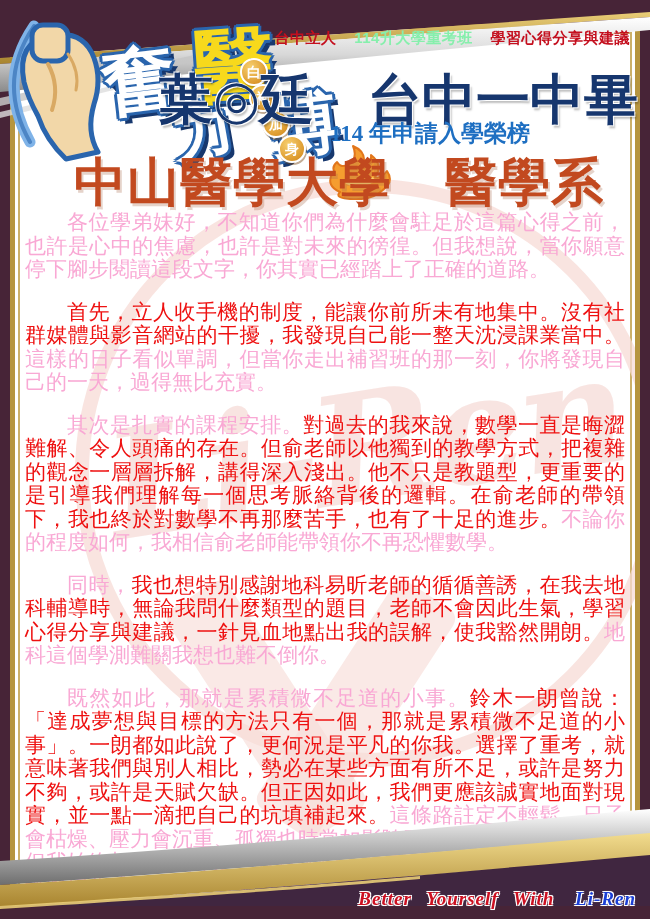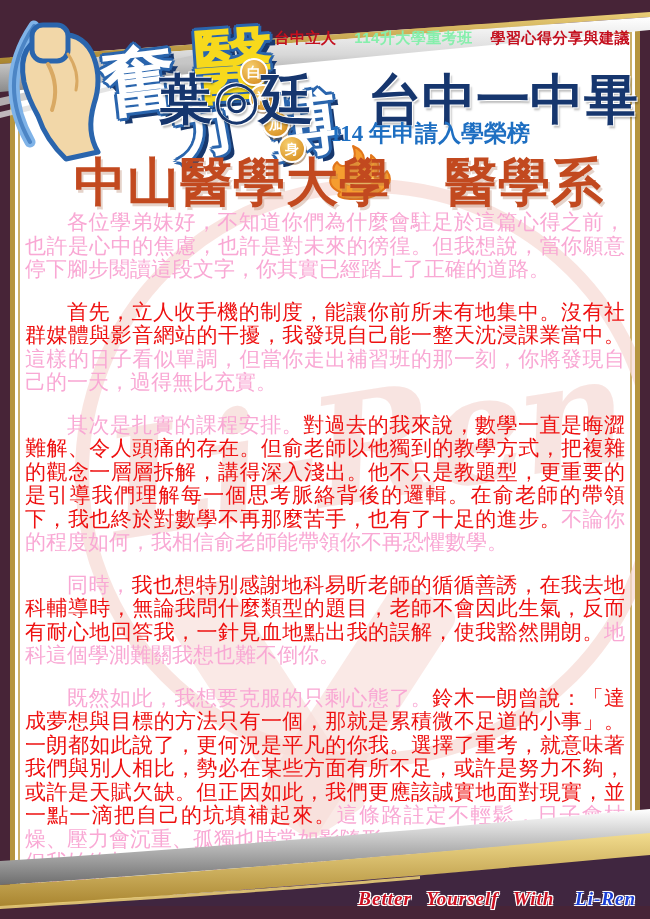--- a/index.html
+++ b/index.html
@@ -124,22 +124,22 @@
     <div class="wm-ring"></div>
     <div class="wm-rib1"></div>
     <div class="wm-rib2"></div>
     <div class="wm-script">Li-Ren</div>
   </div>
 
   <div class="body-text">
       <p class="para"><span class="seg black">各位學弟妹好，不知道你們為什麼會駐足於這篇心得之前，也許是心中的焦慮，也許是對未來的徬徨。但我想說，當你願意停下腳步閱讀這段文字，你其實已經踏上了正確的道路。</span></p>
       <p class="para"><span class="seg red">首先，立人收手機的制度，能讓你前所未有地集中。沒有社群媒體與影音網站的干擾，我發現自己能一整天沈浸課業當中。</span><span class="seg black">這樣的日子看似單調，但當你走出補習班的那一刻，你將發現自己的一天，過得無比充實。</span></p>
       <p class="para"><span class="seg black">其次是扎實的課程安排。</span><span class="seg red">對過去的我來說，數學一直是晦澀難解、令人頭痛的存在。但俞老師以他獨到的教學方式，把複雜的觀念一層層拆解，講得深入淺出。他不只是教題型，更重要的是引導我們理解每一個思考脈絡背後的邏輯。在俞老師的帶領下，我也終於對數學不再那麼苦手，也有了十足的進步。</span><span class="seg black">不論你的程度如何，我相信俞老師能帶領你不再恐懼數學。</span></p>
-      <p class="para"><span class="seg black">同時，</span><span class="seg red">我也想特別感謝地科易昕老師的循循善誘，在我去地科輔導時，無論我問什麼類型的題目，老師不會因此生氣，反而有耐心地回答我，一針見血地點出我的誤解，使我豁然開朗。</span><span class="seg black">地科這個學測難關我想也難不倒你。</span></p>
-      <p class="para"><span class="seg black">既然如此，我想要克服的只剩心態了。</span><span class="seg red">鈴木一朗曾說：「達成夢想與目標的方法只有一個，那就是累積微不足道的小事」。一朗都如此說了，更何況是平凡的你我。選擇了重考，就意味著我們與別人相比，勢必在某些方面有所不足，或許是努力不夠，或許是天賦欠缺。但正因如此，我們更應該誠實地面對現實，並一點一滴把自己的坑填補起來。</span><span class="seg black">這條路註定不輕鬆，日子會枯燥、壓力會沉重、孤獨也時常如影隨形。
+      <p class="para"><span class="seg black">同時，</span><span class="seg red">我也想特別感謝地科易昕老師的循循善誘，在我去地科輔導時，無論我問什麼類型的題目，老師不會因此生氣，學習心得分享與建議，一針見血地點出我的誤解，使我豁然開朗。</span><span class="seg black">地科這個學測難關我想也難不倒你。</span></p>
+      <p class="para"><span class="seg black">既然如此，那就是累積微不足道的小事。</span><span class="seg red">鈴木一朗曾說：「達成夢想與目標的方法只有一個，那就是累積微不足道的小事」。一朗都如此說了，更何況是平凡的你我。選擇了重考，就意味著我們與別人相比，勢必在某些方面有所不足，或許是努力不夠，或許是天賦欠缺。但正因如此，我們更應該誠實地面對現實，並一點一滴把自己的坑填補起來。</span><span class="seg black">這條路註定不輕鬆，日子會枯燥、壓力會沉重、孤獨也時常如影隨形。
 但我始終相信，如今這些長夜孤燈下的苦悶與寂寞，
 終將幻化成那一日「看遍長安花」的喜悅與
 豁然。</span></p>
     </div>
 
   <svg class="top-deco" width="650" height="130" viewBox="0 0 650 130">
     <defs>
       <linearGradient id="silverG" x1="0" y1="0" x2="0" y2="1">
         <stop offset="0" stop-color="#ffffff"></stop>
           <stop offset="0.5" stop-color="#d8d8d8"></stop>

